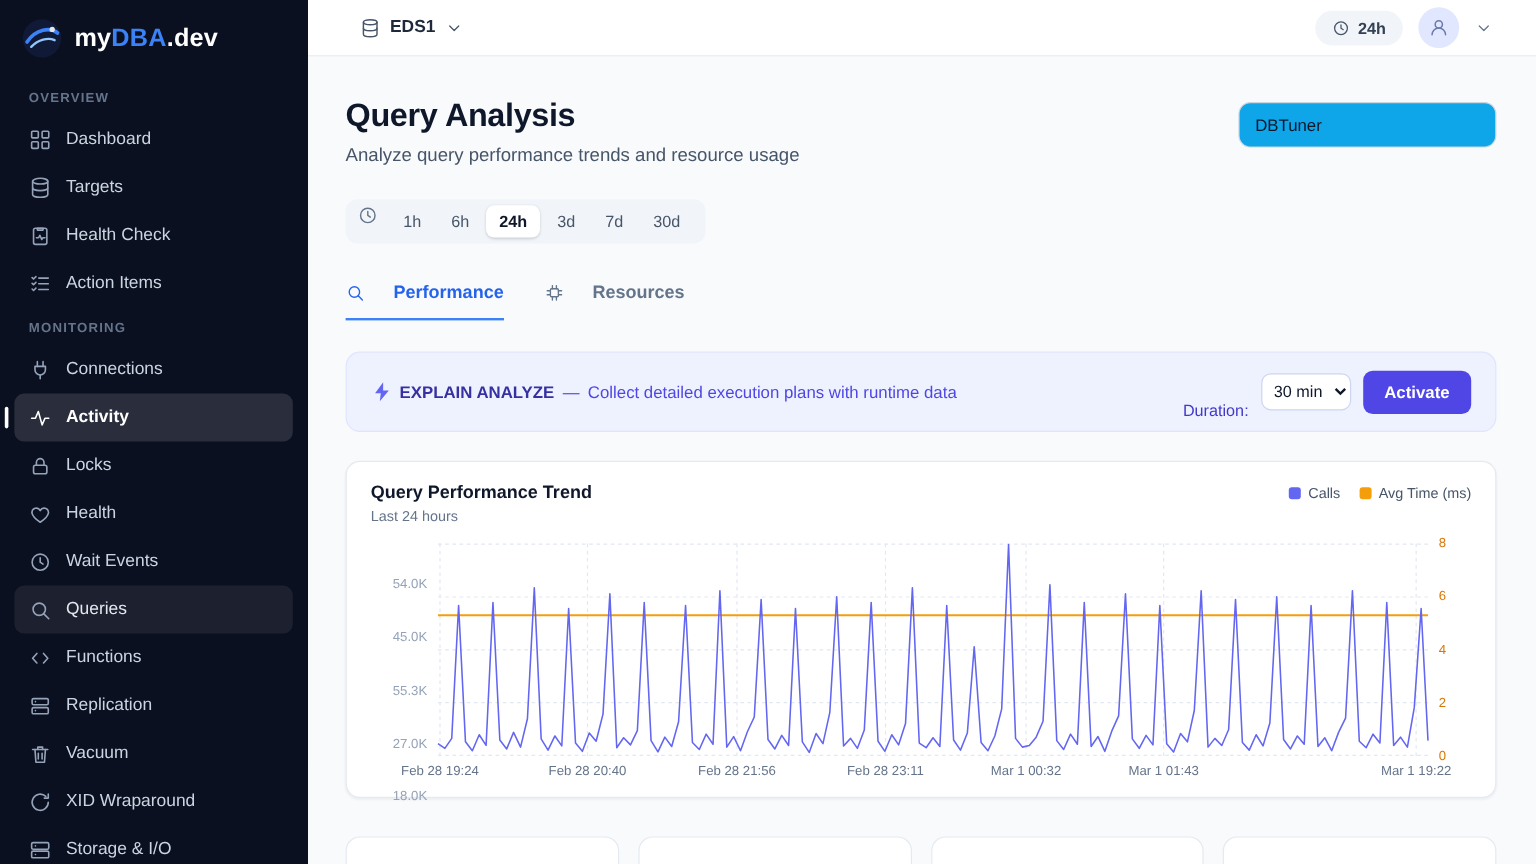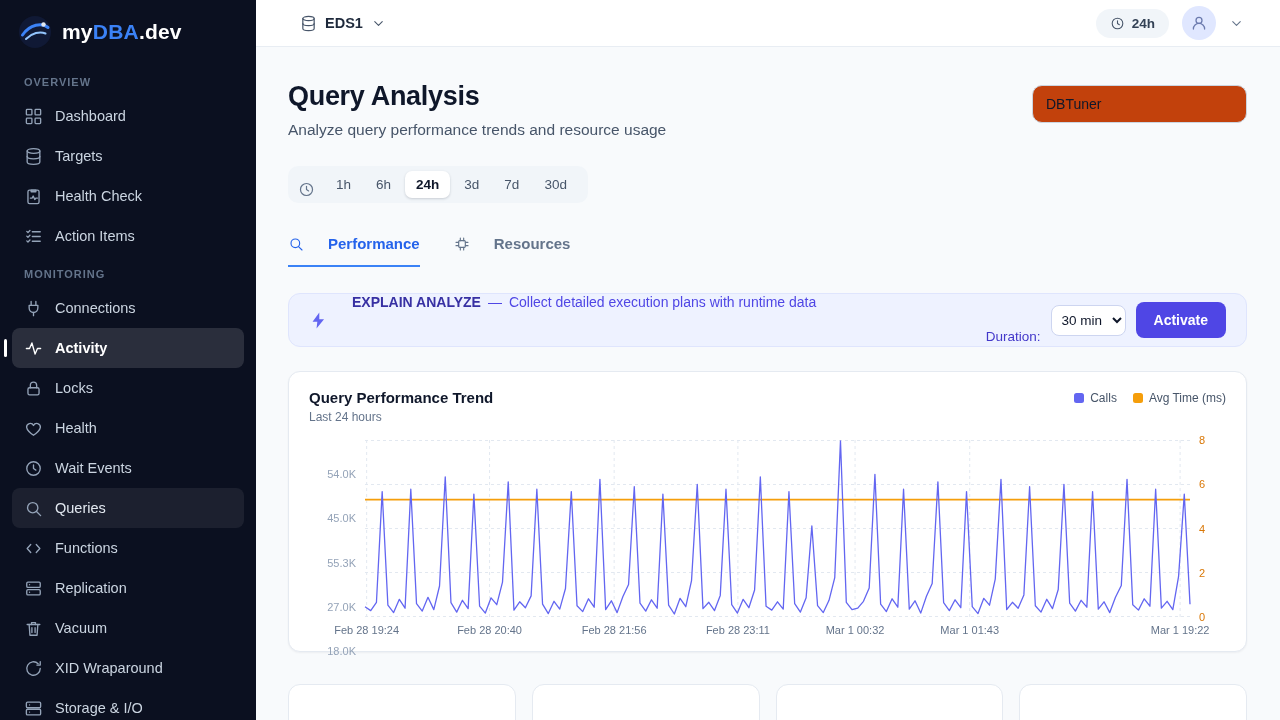--- a/index.html
+++ b/index.html
@@ -59,46 +59,46 @@
     width:34px; height:34px; border-radius:50%; background:#e0e7ff;
     display:flex; align-items:center; justify-content:center; color:#6b7aae; cursor:pointer;
   }
 
   
   .content { padding:34px 33px 0 32px; }
   .page-head { display:flex; justify-content:space-between; align-items:flex-start; }
   h1 { margin:0; font-size:27px; font-weight:800; color:#0f172a; letter-spacing:-.3px; }
   .subtitle { margin:9px 0 0; font-size:15.5px; color:#475569; }
   .dbtuner {
-    width:215px; height:38px; margin-top:4px; background:#c2410c;
+    width:215px; height:38px; margin-top:4px; background:#0ea5e9;
     border:1px solid #cbd5e1; border-radius:10px;
     display:flex; align-items:center; padding:0 13px; font-size:14px; color:#0f172a; cursor:pointer;
   }
 
   .time-range {
-    margin-top:27px; display:inline-flex; align-items:flex-end; gap:8px;
+    margin-top:27px; display:inline-flex; align-items:flex-start; gap:8px;
     background:#f1f5f9; border-radius:10px; padding:5px 10px;
   }
   .time-range .iconslot { color:#64748b; margin-right:2px; }
   .range-btn {
     border:none; background:transparent; font-family:inherit; font-size:13.5px;
     color:#475569; font-weight:500; padding:6px 11px; border-radius:7px; cursor:pointer;
   }
   .range-btn.selected { background:#fff; color:#0f172a; font-weight:700; box-shadow:0 1px 2.5px rgba(15,23,42,.18); }
 
   .tabs { margin-top:32px; display:flex; gap:34px; }
   .tab {
     display:flex; align-items:center; gap:24px; font-size:15px; font-weight:600;
     color:#64748b; padding-bottom:13px; border-bottom:2.5px solid transparent; cursor:pointer;
   }
   .tab.active { color:#2563eb; border-color:#3b82f6; }
 
   .banner {
     margin-top:26px; background:#eef2ff; border:1px solid #dfe5fd; border-radius:12px;
-    height:54px; display:flex; gap:24px; padding:0 20px;
+    height:67px; display:flex; align-items:center; gap:5px; padding:0 20px;
   }
   .banner .iconslot { color:#6366f1; }
   .b-title { font-size:14px; font-weight:700; color:#3730a3; }
   .b-sep, .b-desc { font-size:14px; color:#4f46e5; }
   .banner-text { display:flex; gap:7px; align-items:baseline; }
   .banner-actions { margin-left:auto; display:flex; align-items:center; gap:10px; }
   .duration-label { font-size:13.5px; color:#4338ca; font-weight:500;margin-top:32px; }
   #duration-select {
     height:31px; border:1px solid #cdd5f0; background:#fff; border-radius:8px;
     font-family:inherit; font-size:13.5px; color:#0f172a; padding:0 6px;

